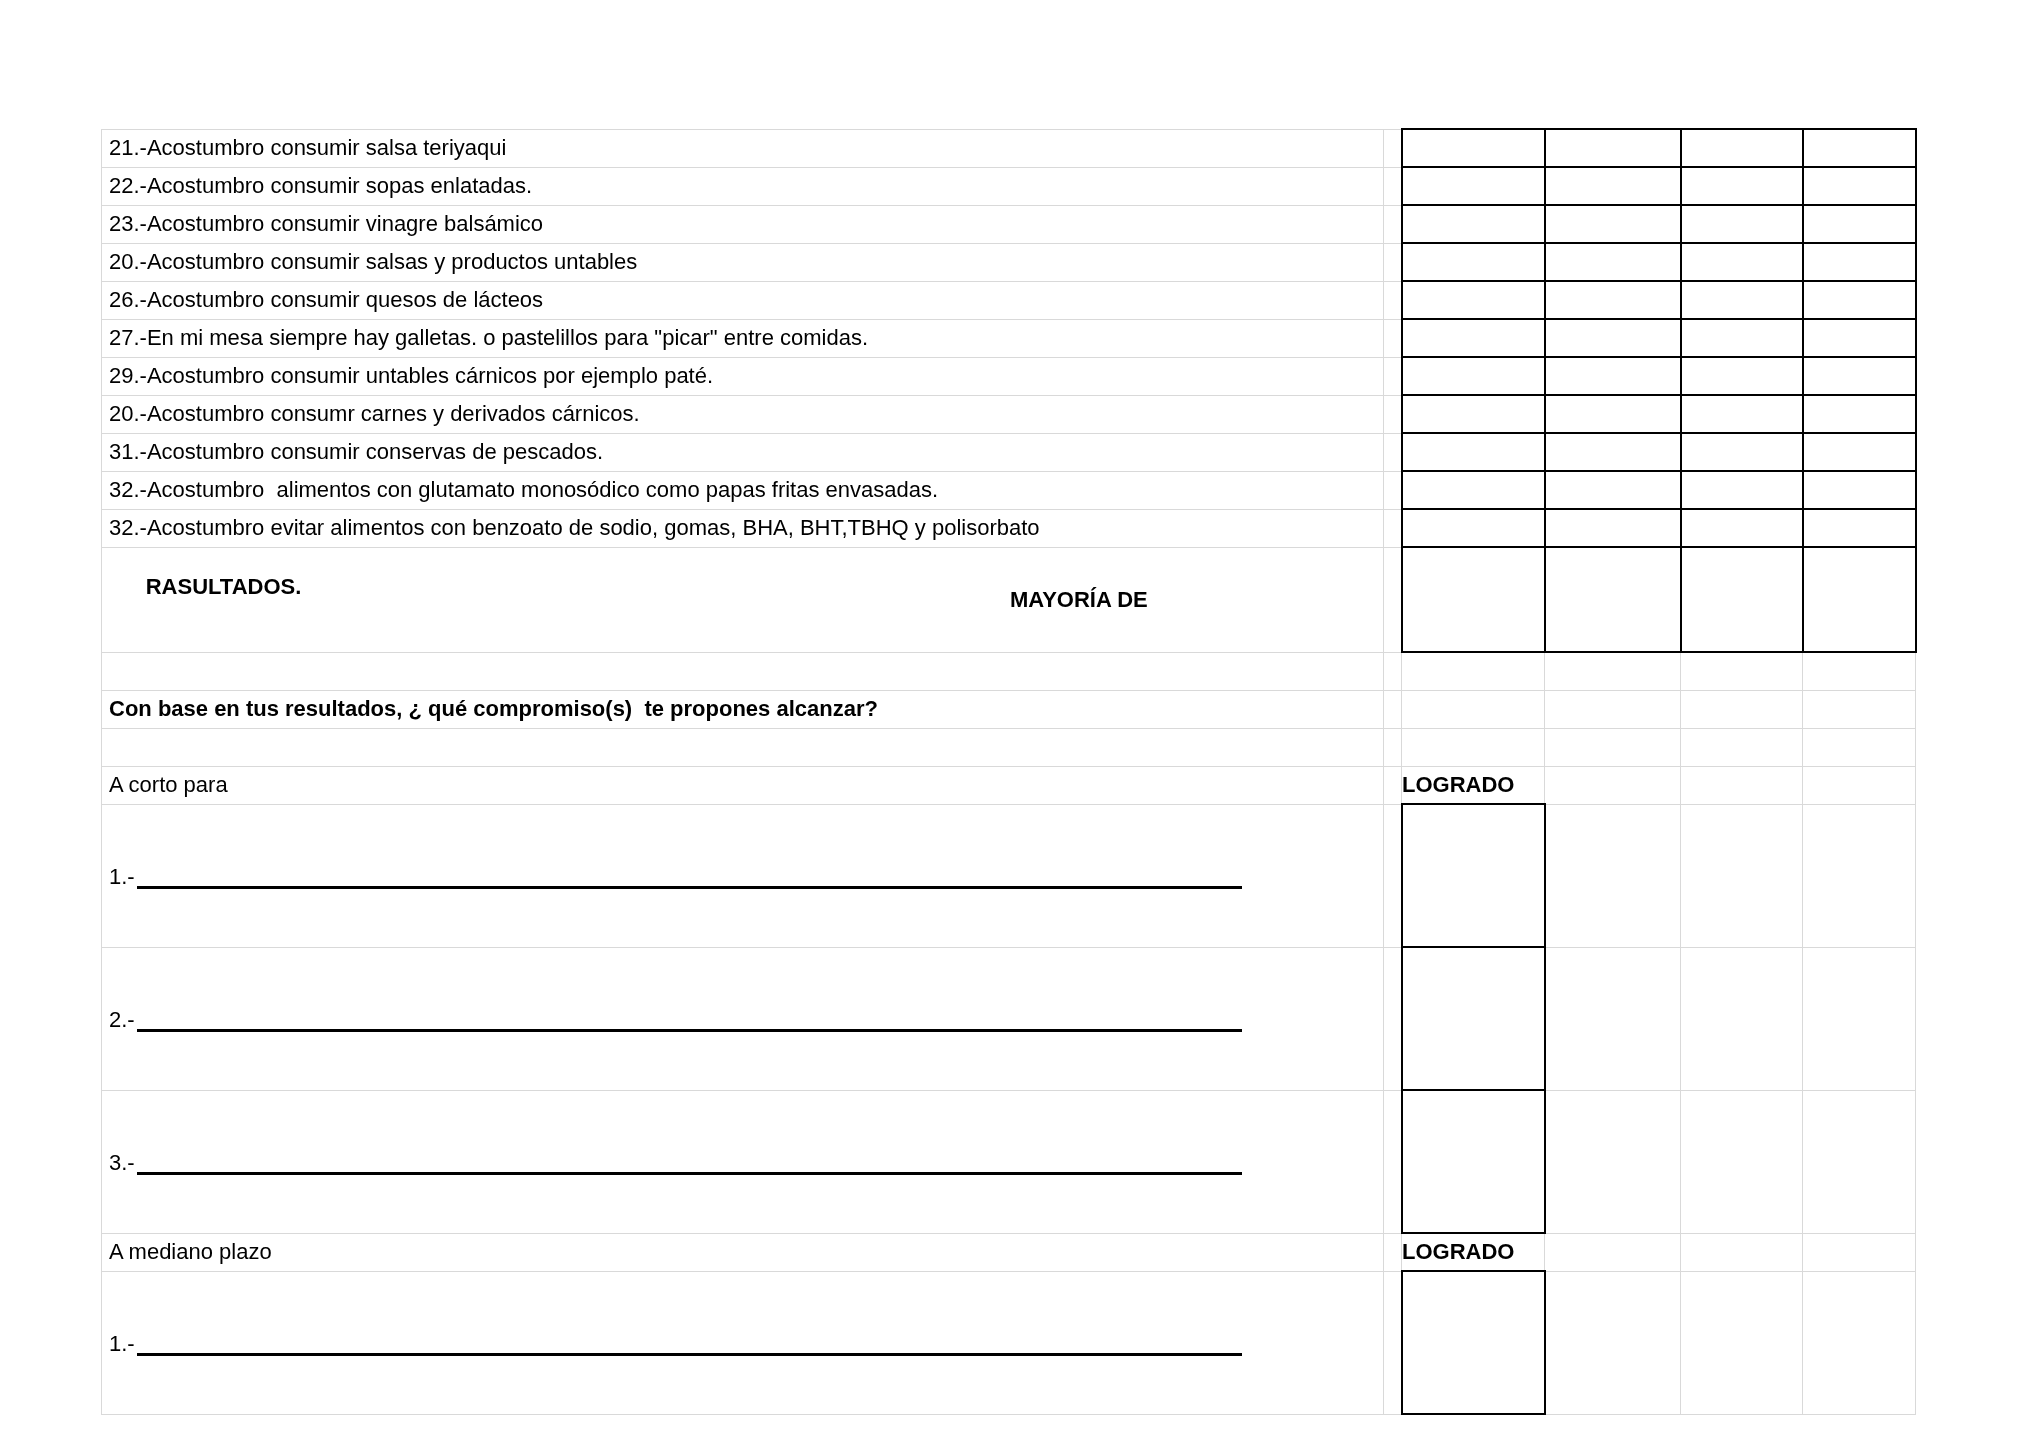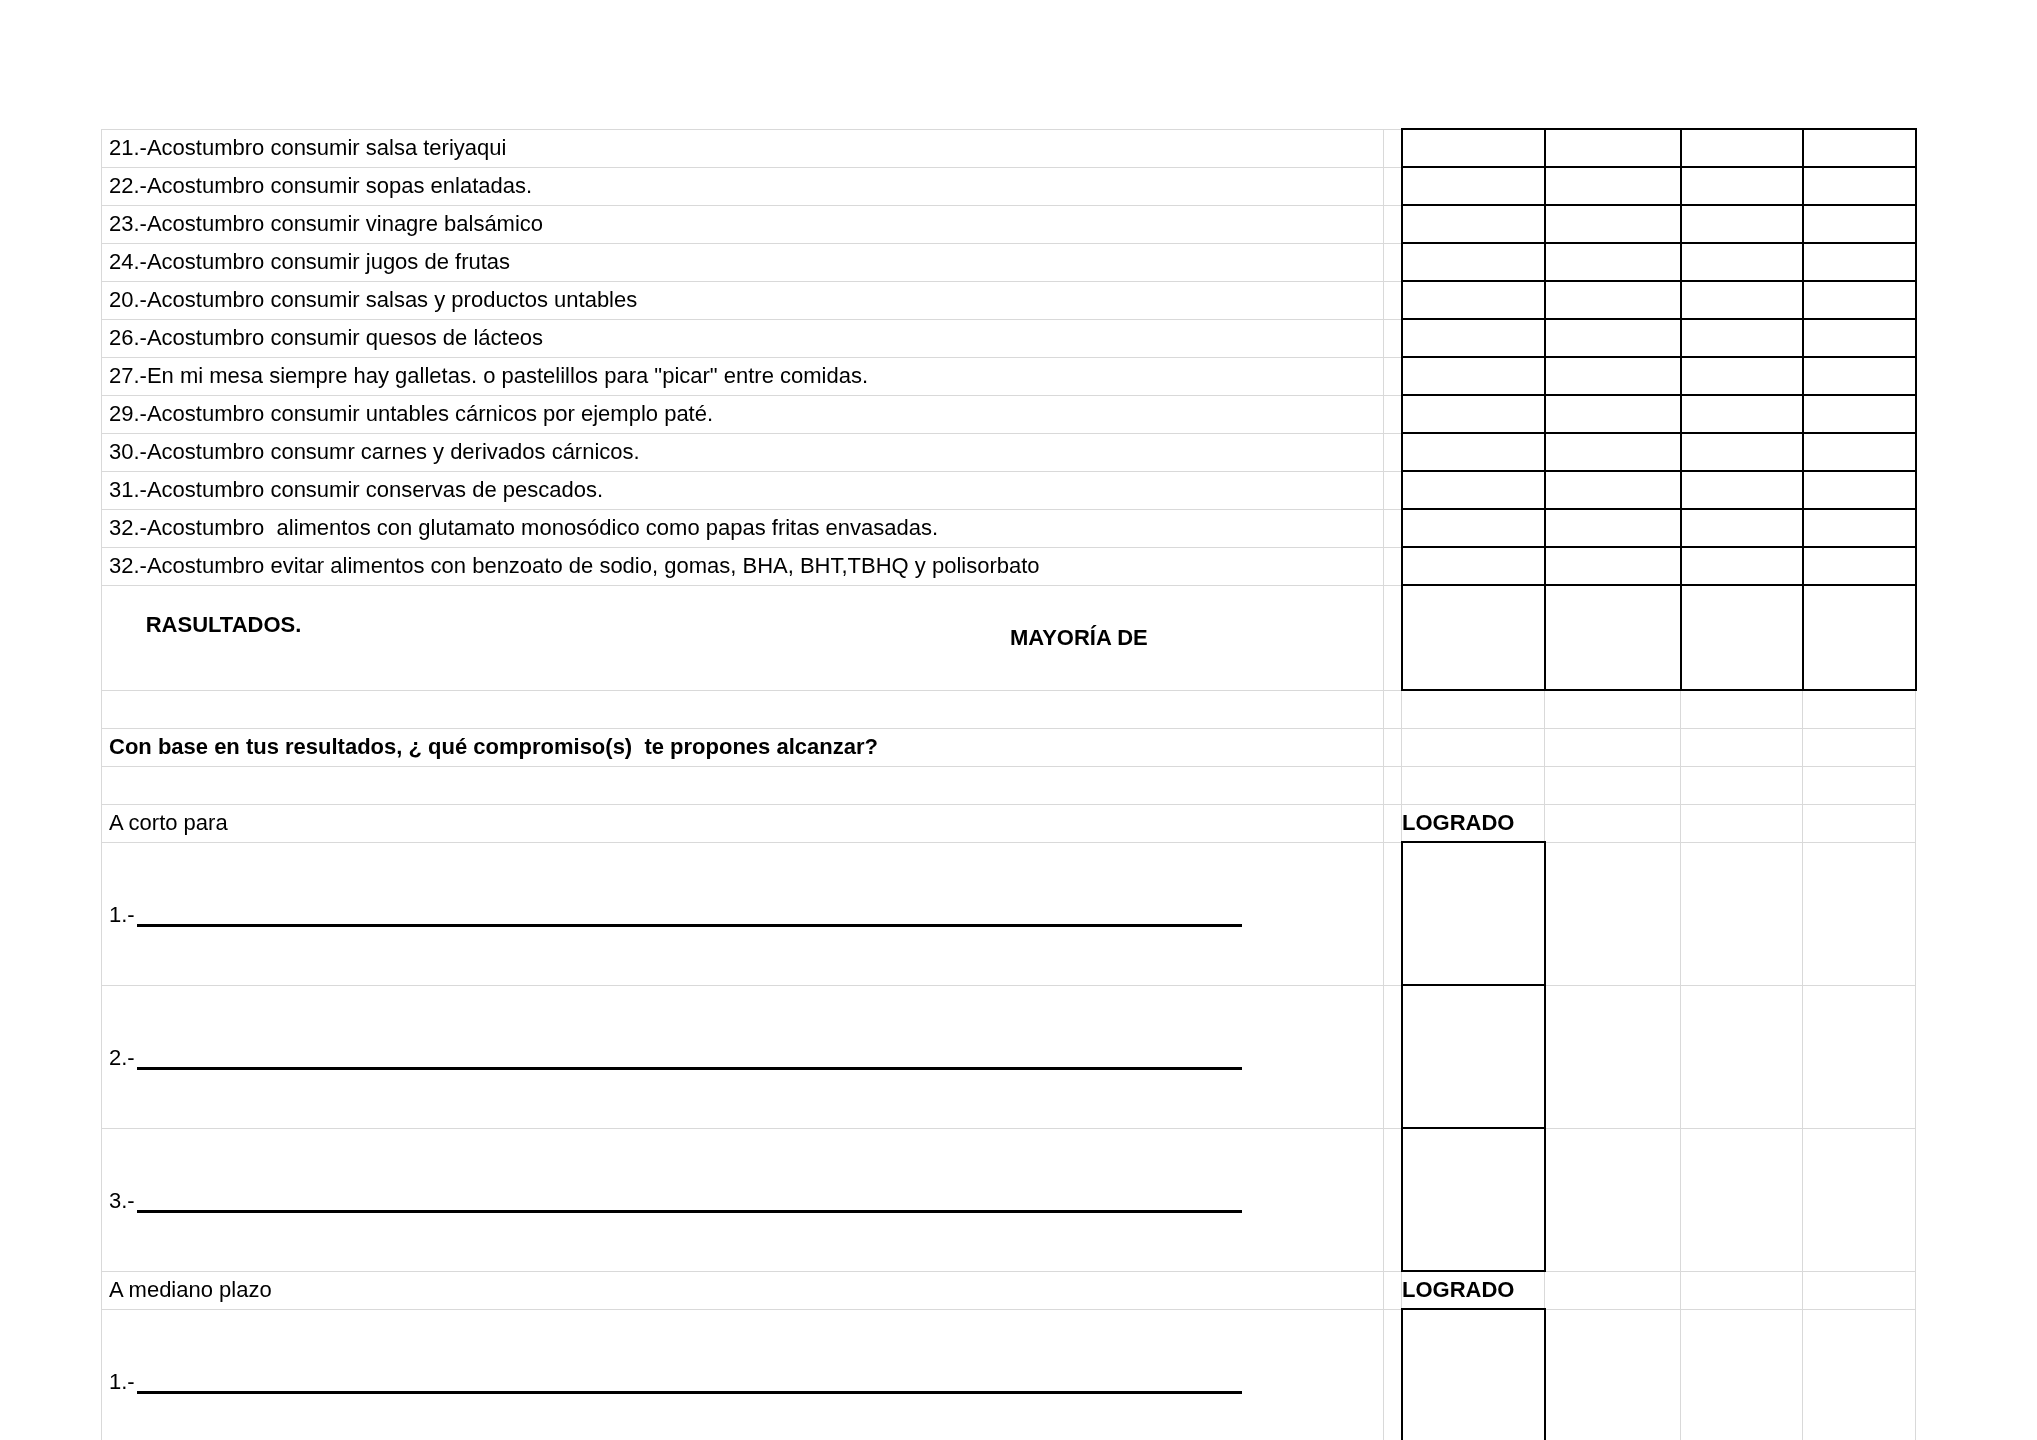--- a/index.html
+++ b/index.html
@@ -55,28 +55,20 @@
   </tr>
   <tr>
     <td class="text">23.-Acostumbro consumir vinagre balsámico</td>
     <td></td>
     <td class="black"></td>
     <td class="black"></td>
     <td class="black"></td>
     <td class="black"></td>
   </tr>
   <tr>
-    <td class="text">24.-Acostumbro consumir jugos de frutas</td>
-    <td></td>
-    <td class="black"></td>
-    <td class="black"></td>
-    <td class="black"></td>
-    <td class="black"></td>
-  </tr>
-  <tr>
     <td class="text">20.-Acostumbro consumir salsas y productos untables</td>
     <td></td>
     <td class="black"></td>
     <td class="black"></td>
     <td class="black"></td>
     <td class="black"></td>
   </tr>
   <tr>
     <td class="text">26.-Acostumbro consumir quesos de lácteos</td>
     <td></td>
@@ -95,21 +87,21 @@
   </tr>
   <tr>
     <td class="text">29.-Acostumbro consumir untables cárnicos por ejemplo paté.</td>
     <td></td>
     <td class="black"></td>
     <td class="black"></td>
     <td class="black"></td>
     <td class="black"></td>
   </tr>
   <tr>
-    <td class="text">30.-Acostumbro consumr carnes y derivados cárnicos.</td>
+    <td class="text">20.-Acostumbro consumr carnes y derivados cárnicos.</td>
     <td></td>
     <td class="black"></td>
     <td class="black"></td>
     <td class="black"></td>
     <td class="black"></td>
   </tr>
   <tr>
     <td class="text">31.-Acostumbro consumir conservas de pescados.</td>
     <td></td>
     <td class="black"></td>

